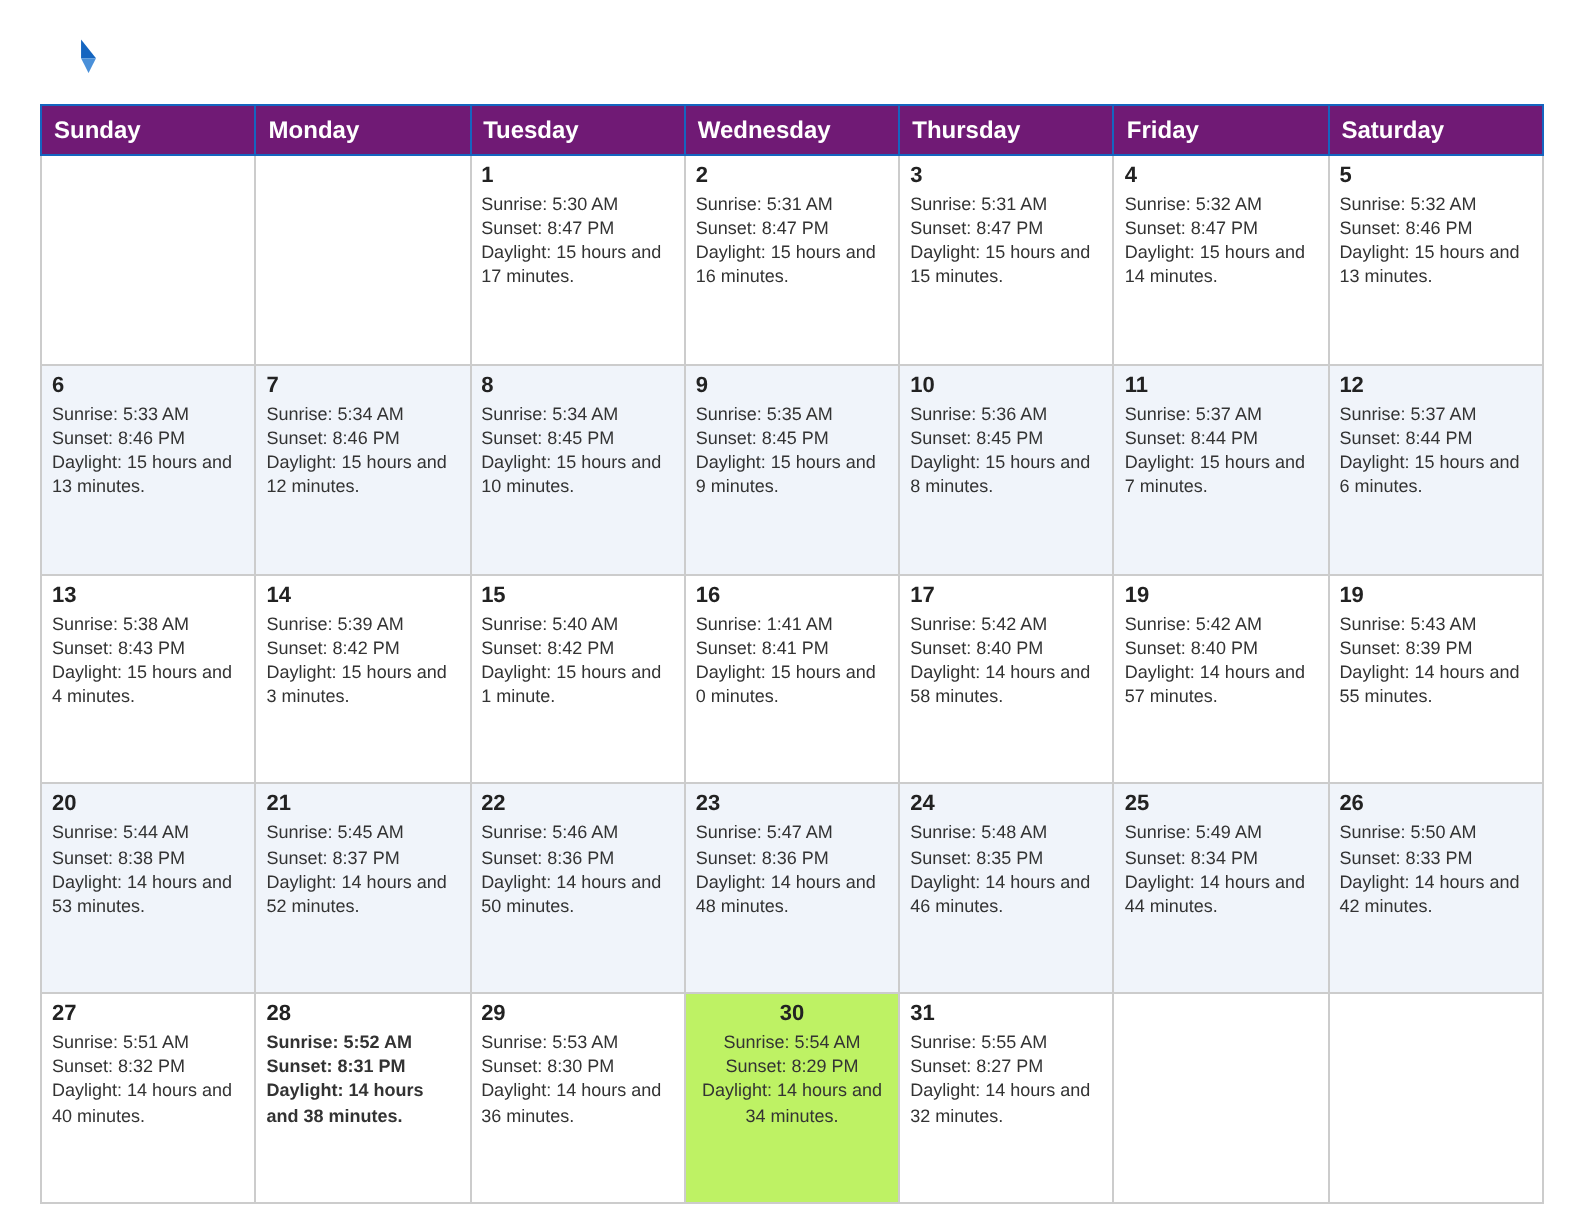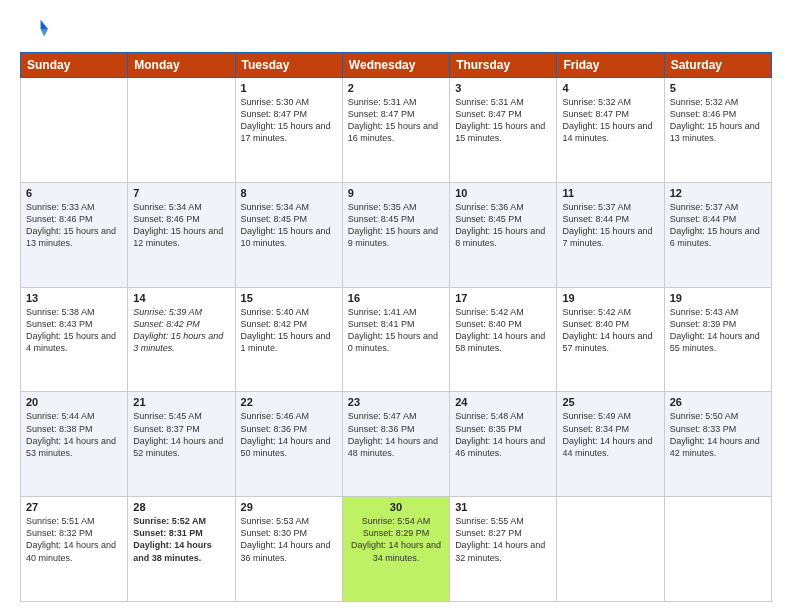--- a/index.html
+++ b/index.html
@@ -98,21 +98,21 @@
     .empty-cell {
       background: #f9f9f9;
     }
     tr:nth-child(even) td {
       background-color: #f5f5f5;
     }
     tr:nth-child(odd) td {
       background-color: #fff;
     }
     .calendar thead tr th {
-      background-color: #c2410c;
+      background-color: #701a75;
     }
   </style>
 </head>
 <body>
 
 <div class="page">
   <div class="header">
     <div class="logo">
       <svg class="logo-icon" viewBox="0 0 30 30">
         <polygon points="22,4 30,14 22,14" fill="#1565c0"></polygon>
@@ -222,21 +222,21 @@
         </tr>
         <tr>
           <td style="background-color: rgb(255, 255, 255);">
             <div class="day-num">13</div>
             <div class="day-info" style="white-space: pre-line;">Sunrise: 5:38 AM
 Sunset: 8:43 PM
 Daylight: 15 hours and 4 minutes.</div>
           </td>
           <td style="background-color: rgb(255, 255, 255);">
             <div class="day-num">14</div>
-            <div class="day-info" style="white-space: pre-line; font-style: italic;">Sunrise: 5:39 AM
+            <div class="day-info" style="white-space: pre-line;">Sunrise: 5:39 AM
 Sunset: 8:42 PM
 Daylight: 15 hours and 3 minutes.</div>
           </td>
           <td style="background-color: rgb(255, 255, 255);">
             <div class="day-num">15</div>
             <div class="day-info" style="white-space: pre-line;">Sunrise: 5:40 AM
 Sunset: 8:42 PM
 Daylight: 15 hours and 1 minute.</div>
           </td>
           <td style="background-color: rgb(255, 255, 255); margin-top: 35px;">

